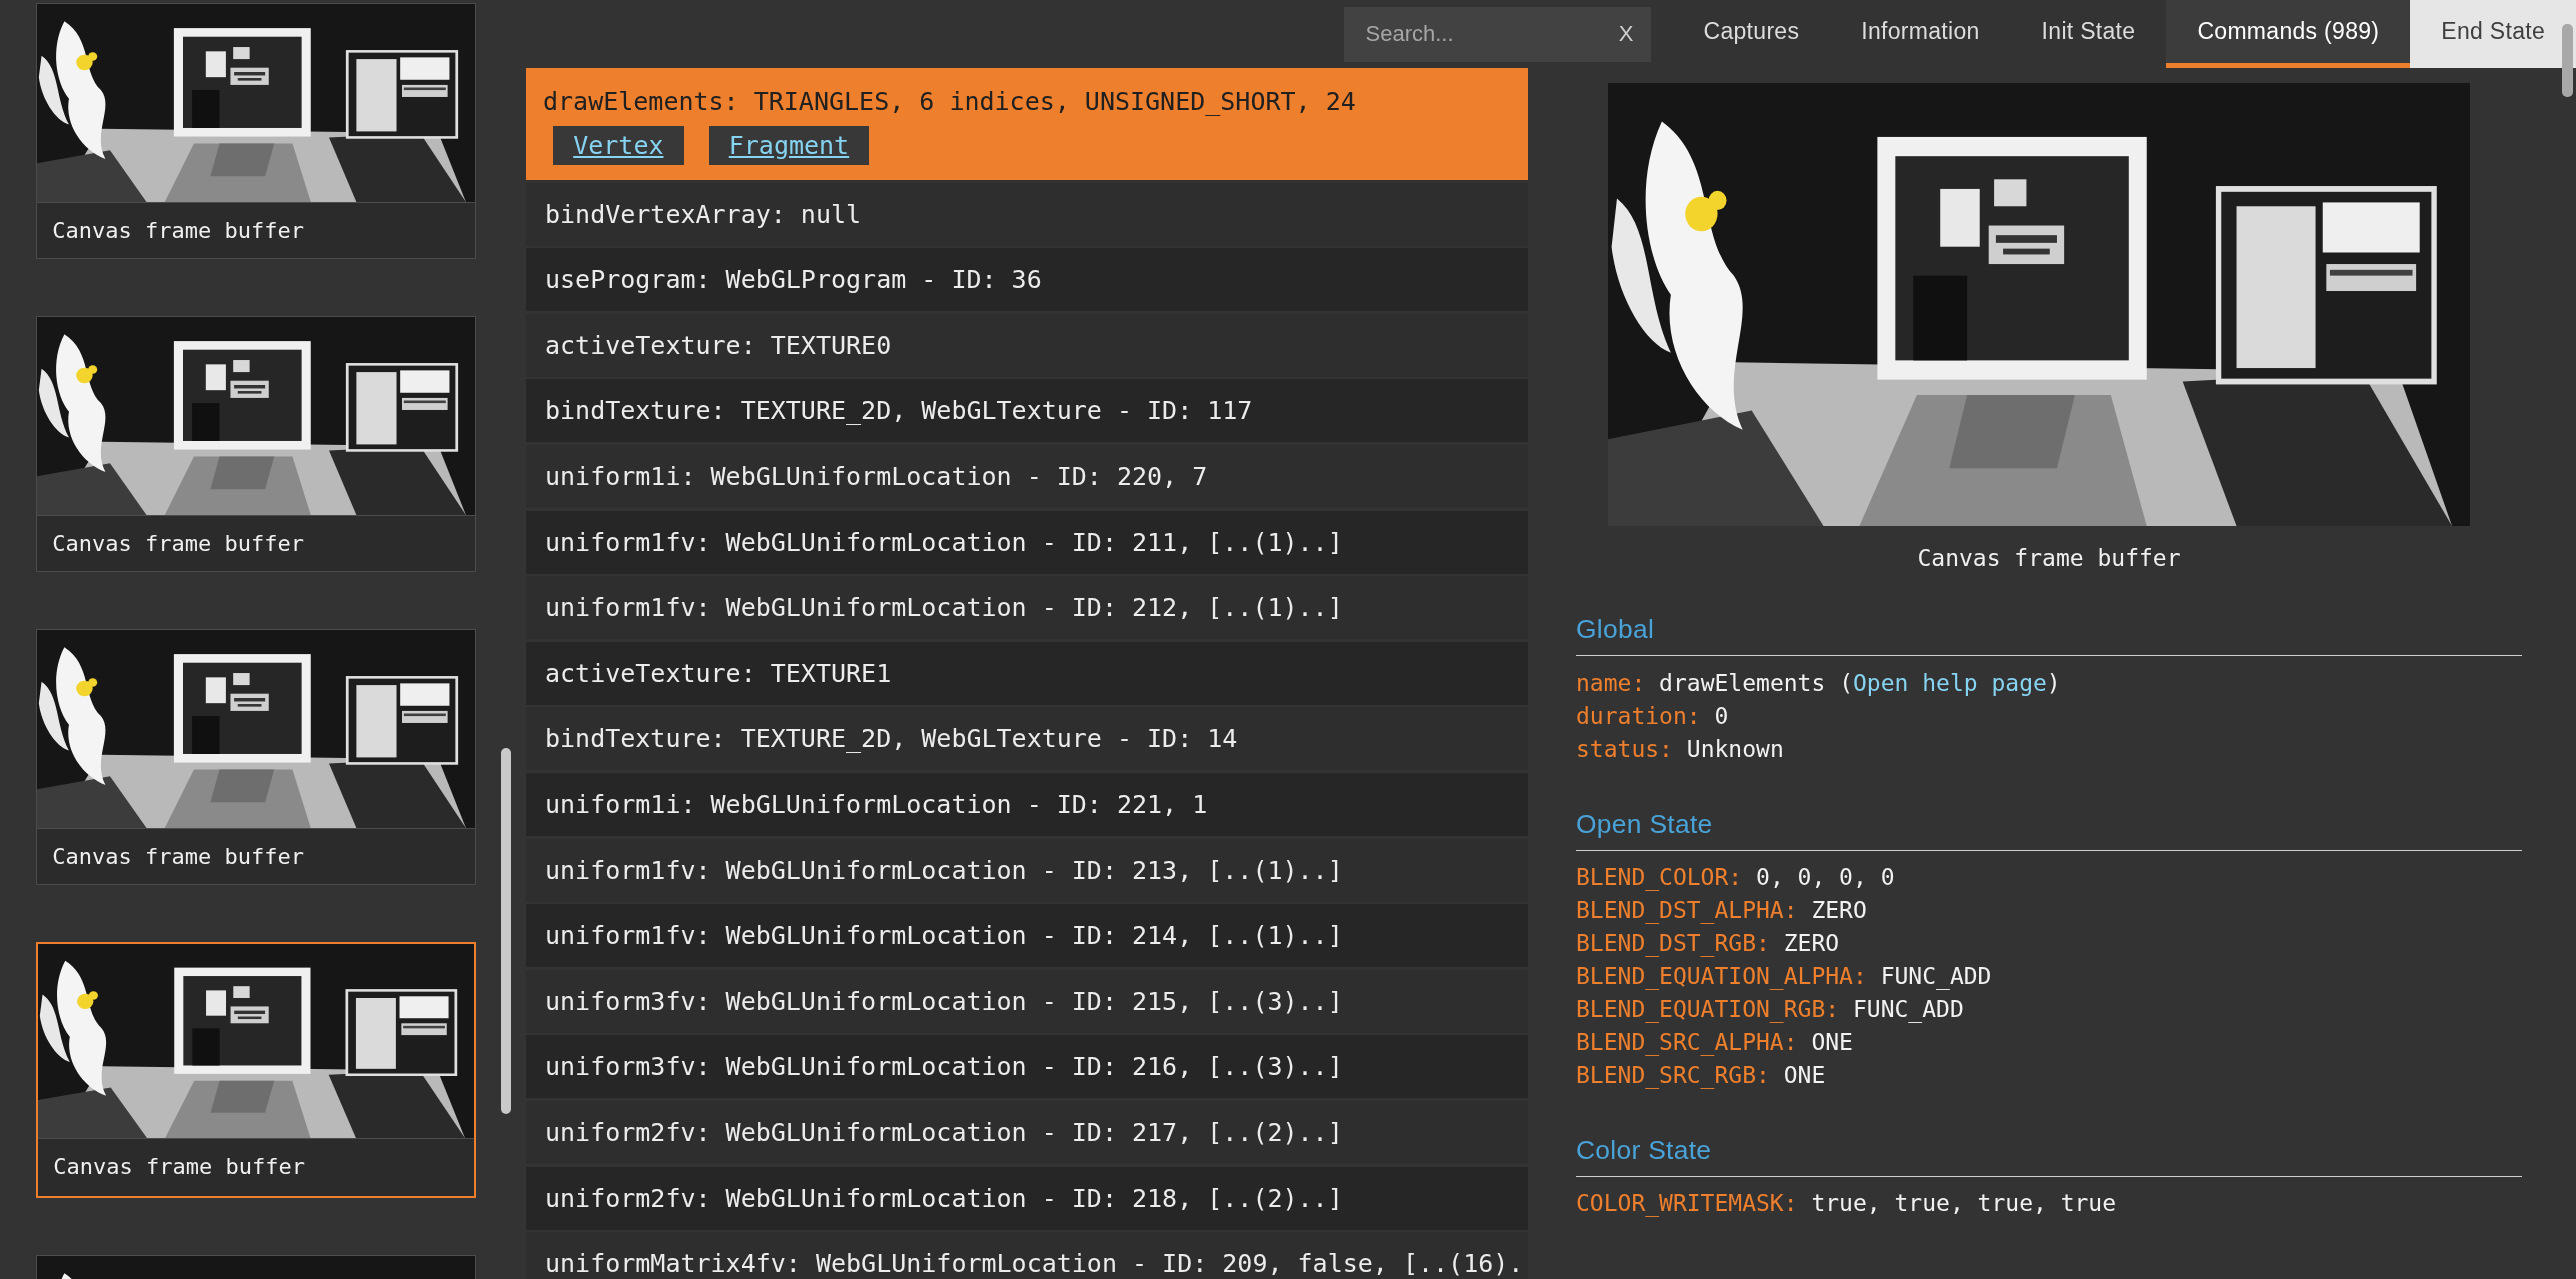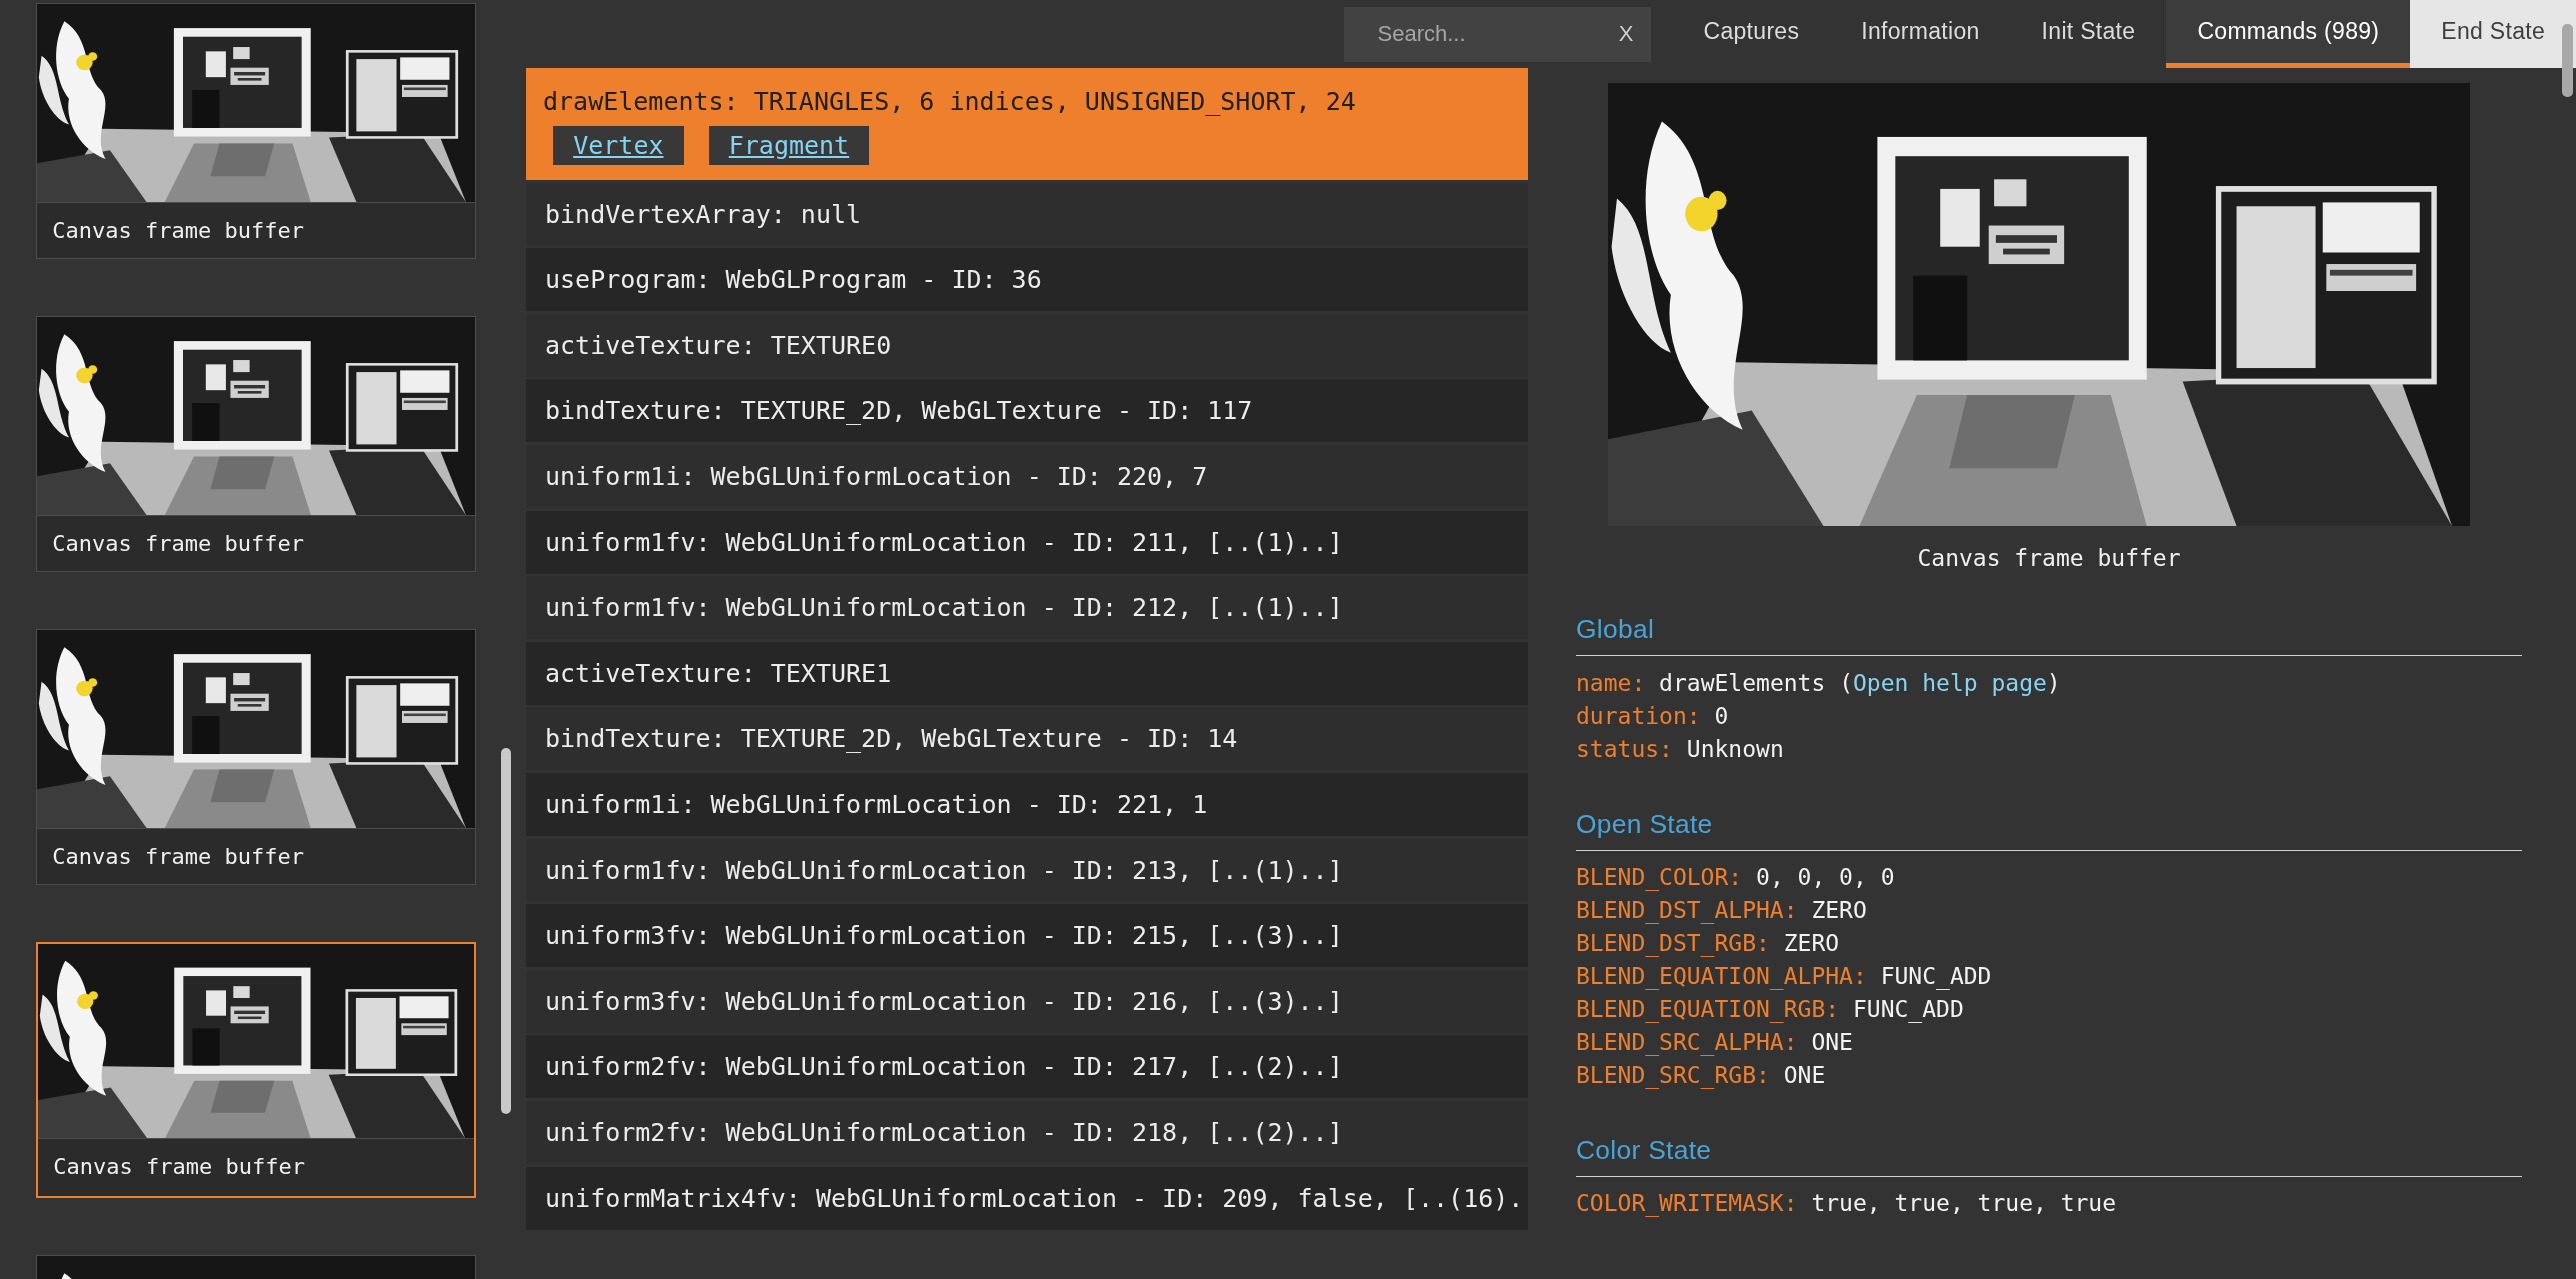--- a/index.html
+++ b/index.html
@@ -8,21 +8,21 @@
     --link:#87d3f2;
   }
   *{box-sizing:border-box;}
   html,body{margin:0;padding:0;}
   body{background:#333333;font-family:"DejaVu Sans Mono",monospace;}
   .app{position:relative;width:2576px;height:1279px;overflow:hidden;background:#333333;}
 
   
   .topbar{position:absolute;top:0;left:0;right:0;height:68px;display:flex;justify-content:flex-end;align-items:stretch;z-index:6;}
   .search-box{width:307px;height:55px;margin:6.8px 22px 6.8px 0;background:#424242;display:flex;align-items:center;}
-  .search-box input{flex:1;min-width:0;background:transparent;border:none;outline:none;color:#dddddd;font:22px "Liberation Sans",sans-serif;padding:0 0 0 6px;margin-left:28px;}
+  .search-box input{flex:1;min-width:0;background:transparent;border:none;outline:none;color:#dddddd;font:22px "Liberation Sans",sans-serif;padding:0 0 0 22px;}
   .search-box input::placeholder{color:#a6a6a6;}
   .search-clear{background:none;border:none;color:#cfcfcf;font:22px "Liberation Sans",sans-serif;padding:0 17px;cursor:pointer;}
   .tabs{display:flex;align-items:stretch;}
   .tab{display:flex;align-items:center;padding:0 31px;color:#dddddd;font:23px "Liberation Sans",sans-serif;letter-spacing:0.3px;cursor:pointer;border-bottom:5.1px solid transparent;}
   .tab.active{background:#3c3c3c;border-bottom-color:var(--accent);color:#ffffff;}
   .tab.light{background:#e6e6e6;color:#3f3f3f;}
 
   
   .sidebar{position:absolute;left:0;top:0;bottom:0;width:520px;overflow:hidden;z-index:1;}
   .cards{position:absolute;left:36px;top:3.4px;width:440px;}
@@ -165,20 +165,21 @@
         <div class="cmd-row"><span>useProgram: WebGLProgram - ID: 36</span></div>
         <div class="cmd-row"><span>activeTexture: TEXTURE0</span></div>
         <div class="cmd-row"><span>bindTexture: TEXTURE_2D, WebGLTexture - ID: 117</span></div>
         <div class="cmd-row"><span>uniform1i: WebGLUniformLocation - ID: 220, 7</span></div>
         <div class="cmd-row"><span>uniform1fv: WebGLUniformLocation - ID: 211, [..(1)..]</span></div>
         <div class="cmd-row"><span>uniform1fv: WebGLUniformLocation - ID: 212, [..(1)..]</span></div>
         <div class="cmd-row"><span>activeTexture: TEXTURE1</span></div>
         <div class="cmd-row"><span>bindTexture: TEXTURE_2D, WebGLTexture - ID: 14</span></div>
         <div class="cmd-row"><span>uniform1i: WebGLUniformLocation - ID: 221, 1</span></div>
         <div class="cmd-row"><span>uniform1fv: WebGLUniformLocation - ID: 213, [..(1)..]</span></div>
+        <div class="cmd-row"><span>uniform1fv: WebGLUniformLocation - ID: 214, [..(1)..]</span></div>
         <div class="cmd-row"><span>uniform3fv: WebGLUniformLocation - ID: 215, [..(3)..]</span></div>
         <div class="cmd-row"><span>uniform3fv: WebGLUniformLocation - ID: 216, [..(3)..]</span></div>
         <div class="cmd-row"><span>uniform2fv: WebGLUniformLocation - ID: 217, [..(2)..]</span></div>
         <div class="cmd-row"><span>uniform2fv: WebGLUniformLocation - ID: 218, [..(2)..]</span></div>
         <div class="cmd-row"><span>uniformMatrix4fv: WebGLUniformLocation - ID: 209, false, [..(16)..]</span></div>
       </div>
   </main>
 
   <section class="detail">
     <div class="preview">

